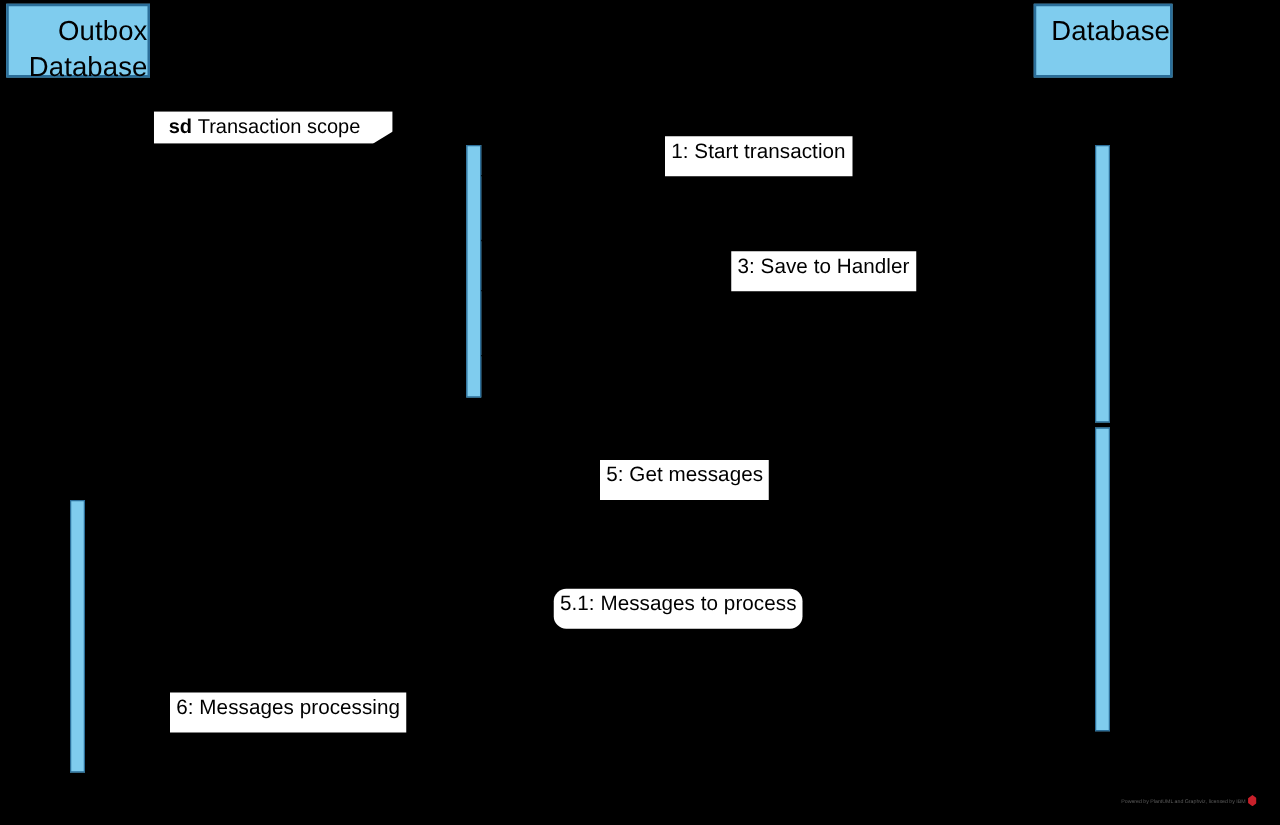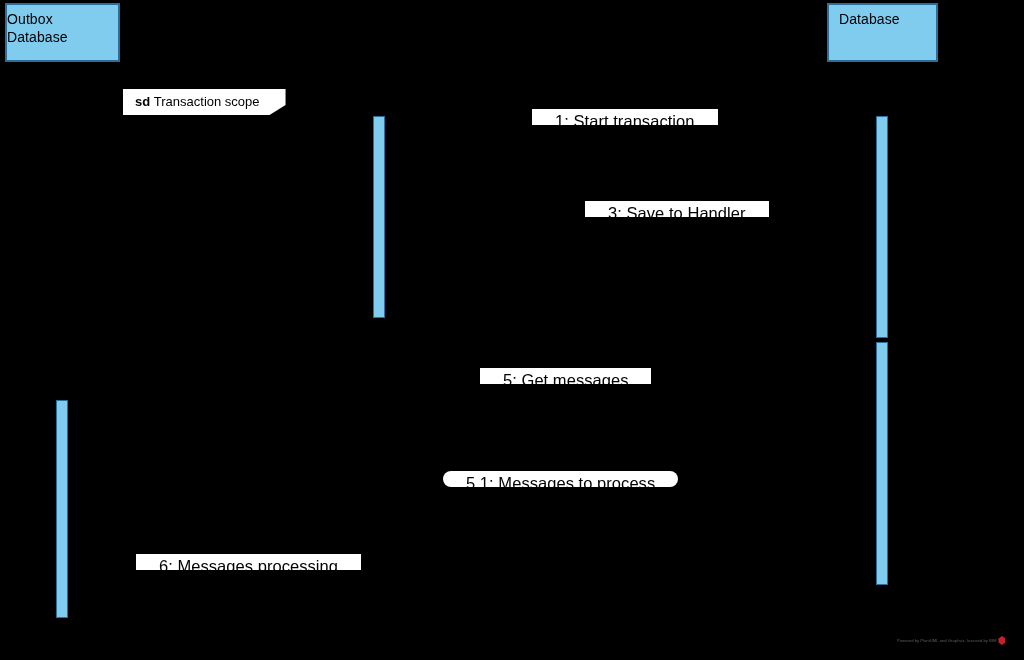--- a/index.html
+++ b/index.html
@@ -19,23 +19,23 @@
     overflow: hidden;
   }
 
   
   .participant {
     position: absolute;
     box-sizing: border-box;
     background: #7FCCEE;
     border: 2px solid #2B6E99;
     color: #000000;
-    font-size: 14px;
+    font-size: 22px;
     line-height: 1.32;
-    text-align: left;
+    text-align: right;
     padding-top: 5px;
     letter-spacing: 0.1px;
   }
 
   
   .lifeline {
     position: absolute;
     width: 2px;
     background: #000000;
   }
@@ -53,40 +53,40 @@
     position: absolute;
     box-sizing: border-box;
     border: 2px solid #000000;
     background: transparent;
   }
   .frame-label {
     position: absolute;
     box-sizing: border-box;
     background: #FFFFFF;
     color: #000000;
-    font-size: 13px;
+    font-size: 16px;
     line-height: 26px;
     padding: 0 26px 0 12px;
     white-space: nowrap;
     -webkit-clip-path: polygon(0 0, 100% 0, 100% 62%, calc(100% - 16px) 100%, 0 100%);
     clip-path: polygon(0 0, 100% 0, 100% 62%, calc(100% - 16px) 100%, 0 100%);
   }
   .frame-label .kw {
     font-weight: bold;
   }
 
   
   .msg-label {
     position: absolute;
     background: #FFFFFF;
     color: #000000;
     font-size: 16.5px;
     line-height: 24px;
-    height: 16px;
-    padding: 0 23px;
+    height: 32px;
+    padding: 0 5px;
     white-space: nowrap;
     letter-spacing: 0.05px;
   }
 
   
   .msg-arrow {
     position: absolute;
     height: 1px;
     background: #000000;
   }

